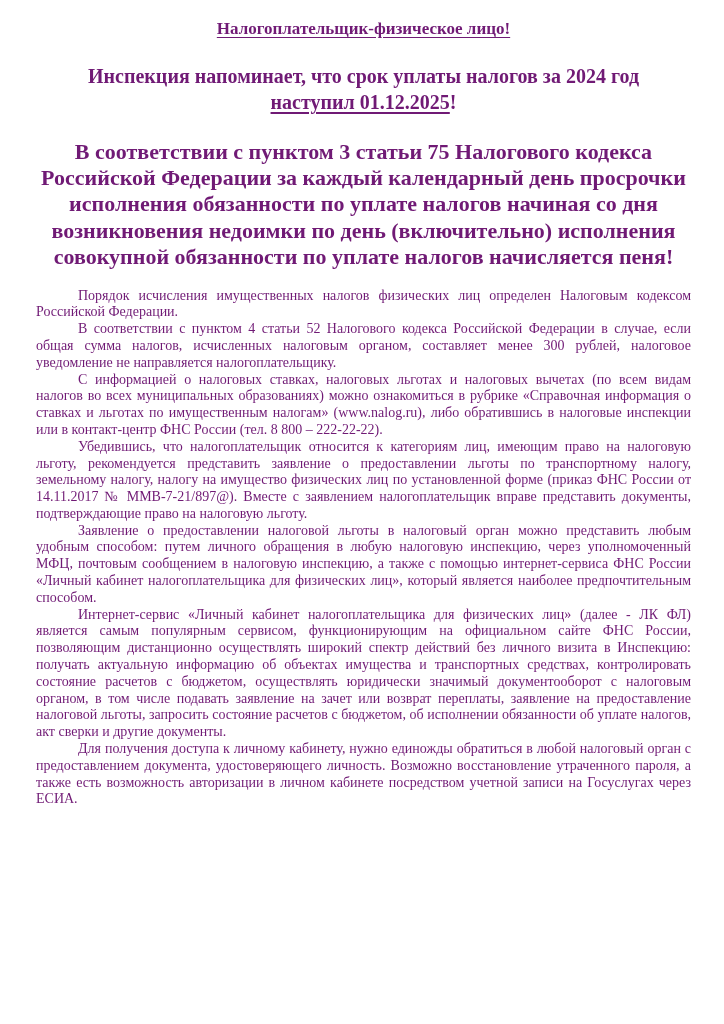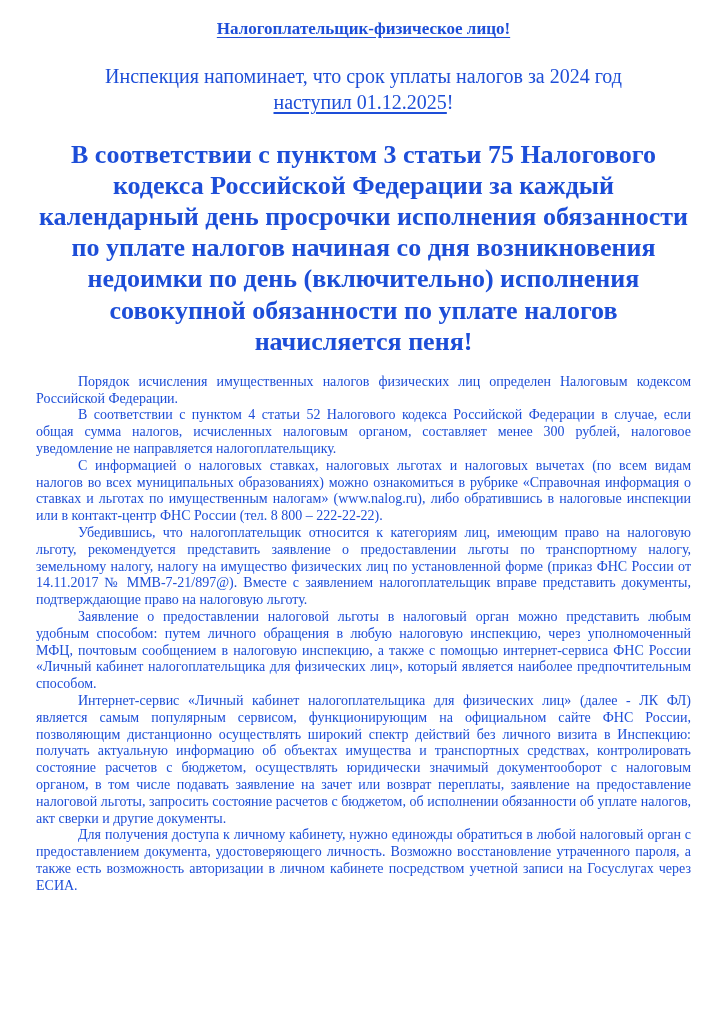--- a/index.html
+++ b/index.html
@@ -3,51 +3,51 @@
 <meta charset="utf-8">
 <style>
   * { margin: 0; padding: 0; box-sizing: border-box; }
   html, body { background: #888; }
   .page {
     position: relative;
     width: 724px;
     height: 1024px;
     margin: 0 auto;
     background: #ffffff;
-    color: #1d4ed8;
+    color: #701a75;
     font-family: "Liberation Serif", "DejaVu Serif", serif;
     padding: 19px 33px 0 36px;
     overflow: hidden;
   }
   .doc-title {
     text-align: center;
     font-size: 17px;
     font-weight: bold;
     line-height: 1.2;
   }
   .doc-title .u-full {
     text-decoration: underline;
     text-underline-offset: 3px;
   }
   .notice-heading {
     margin-top: 25px;
     text-align: center;
     font-size: 20px;
-    font-weight: normal;
+    font-weight: bold;
     line-height: 1.28;
   }
   .notice-heading .u {
     text-decoration: underline;
     text-underline-offset: 3px;
     margin-top: 20px;
   }
   .warning {
     margin-top: 23px;
     text-align: center;
-    font-size: 26px;
+    font-size: 22px;
     font-weight: bold;
     line-height: 1.2;
   }
   .doc-body {
     margin-top: 17px;
     font-size: 14px;
     line-height: 16.8px;
   }
   .doc-body p {
     text-align: justify;

